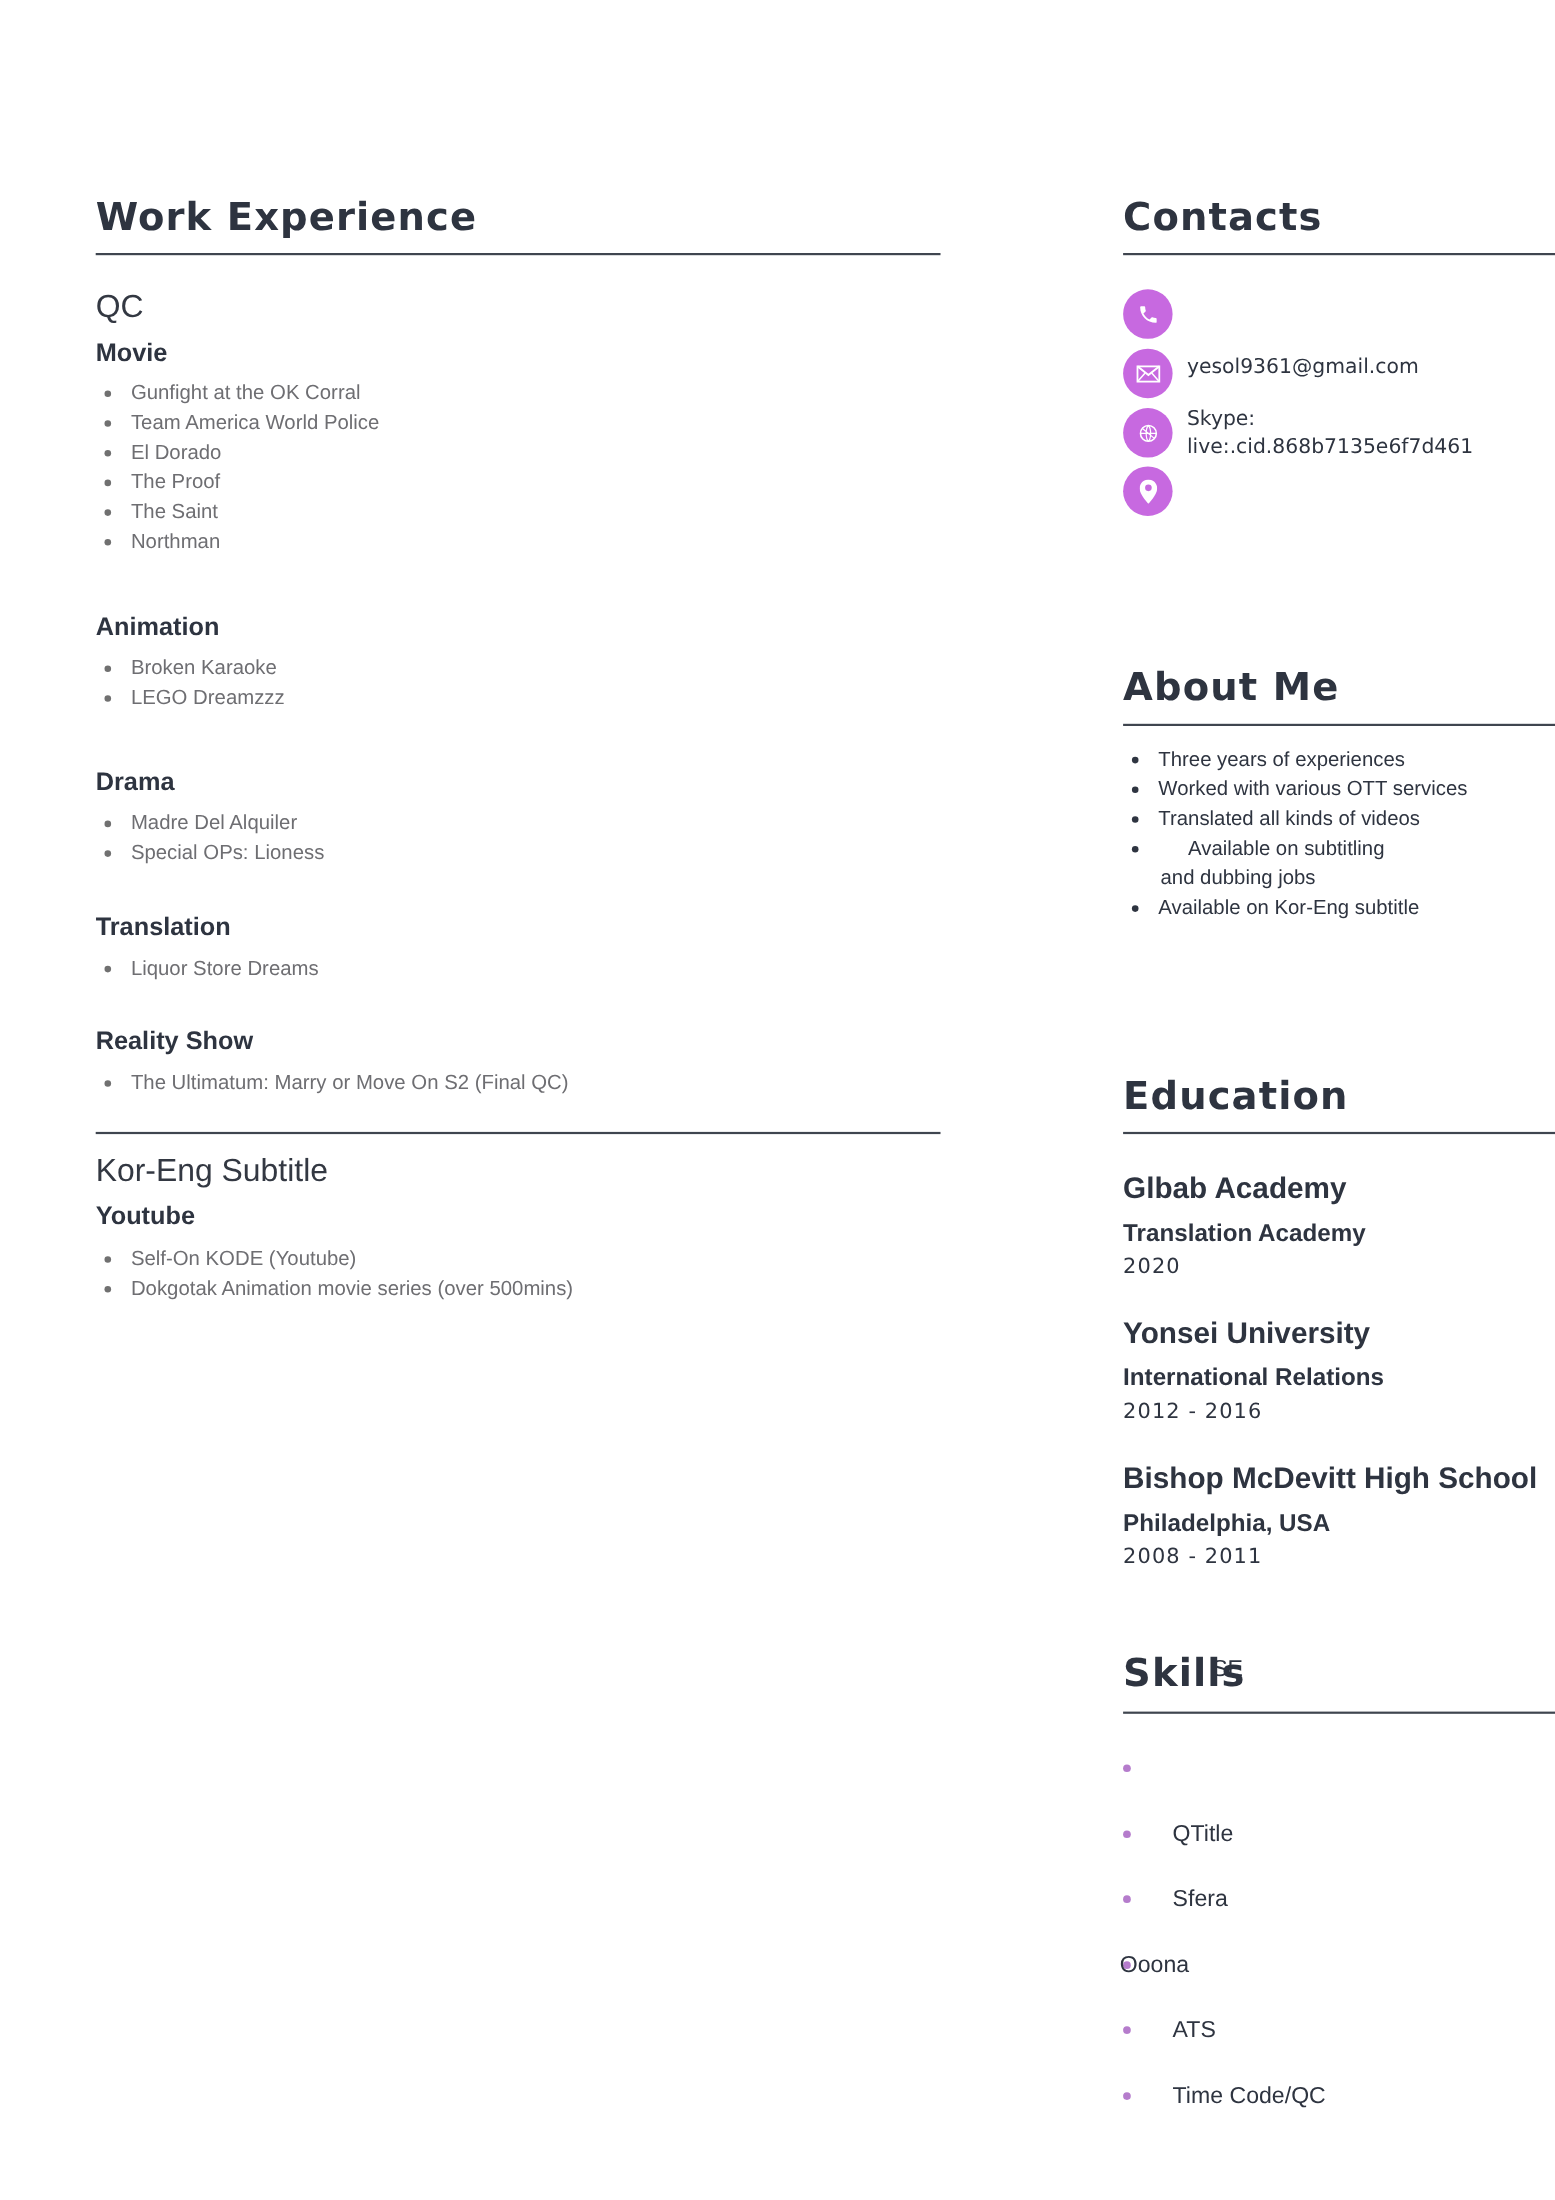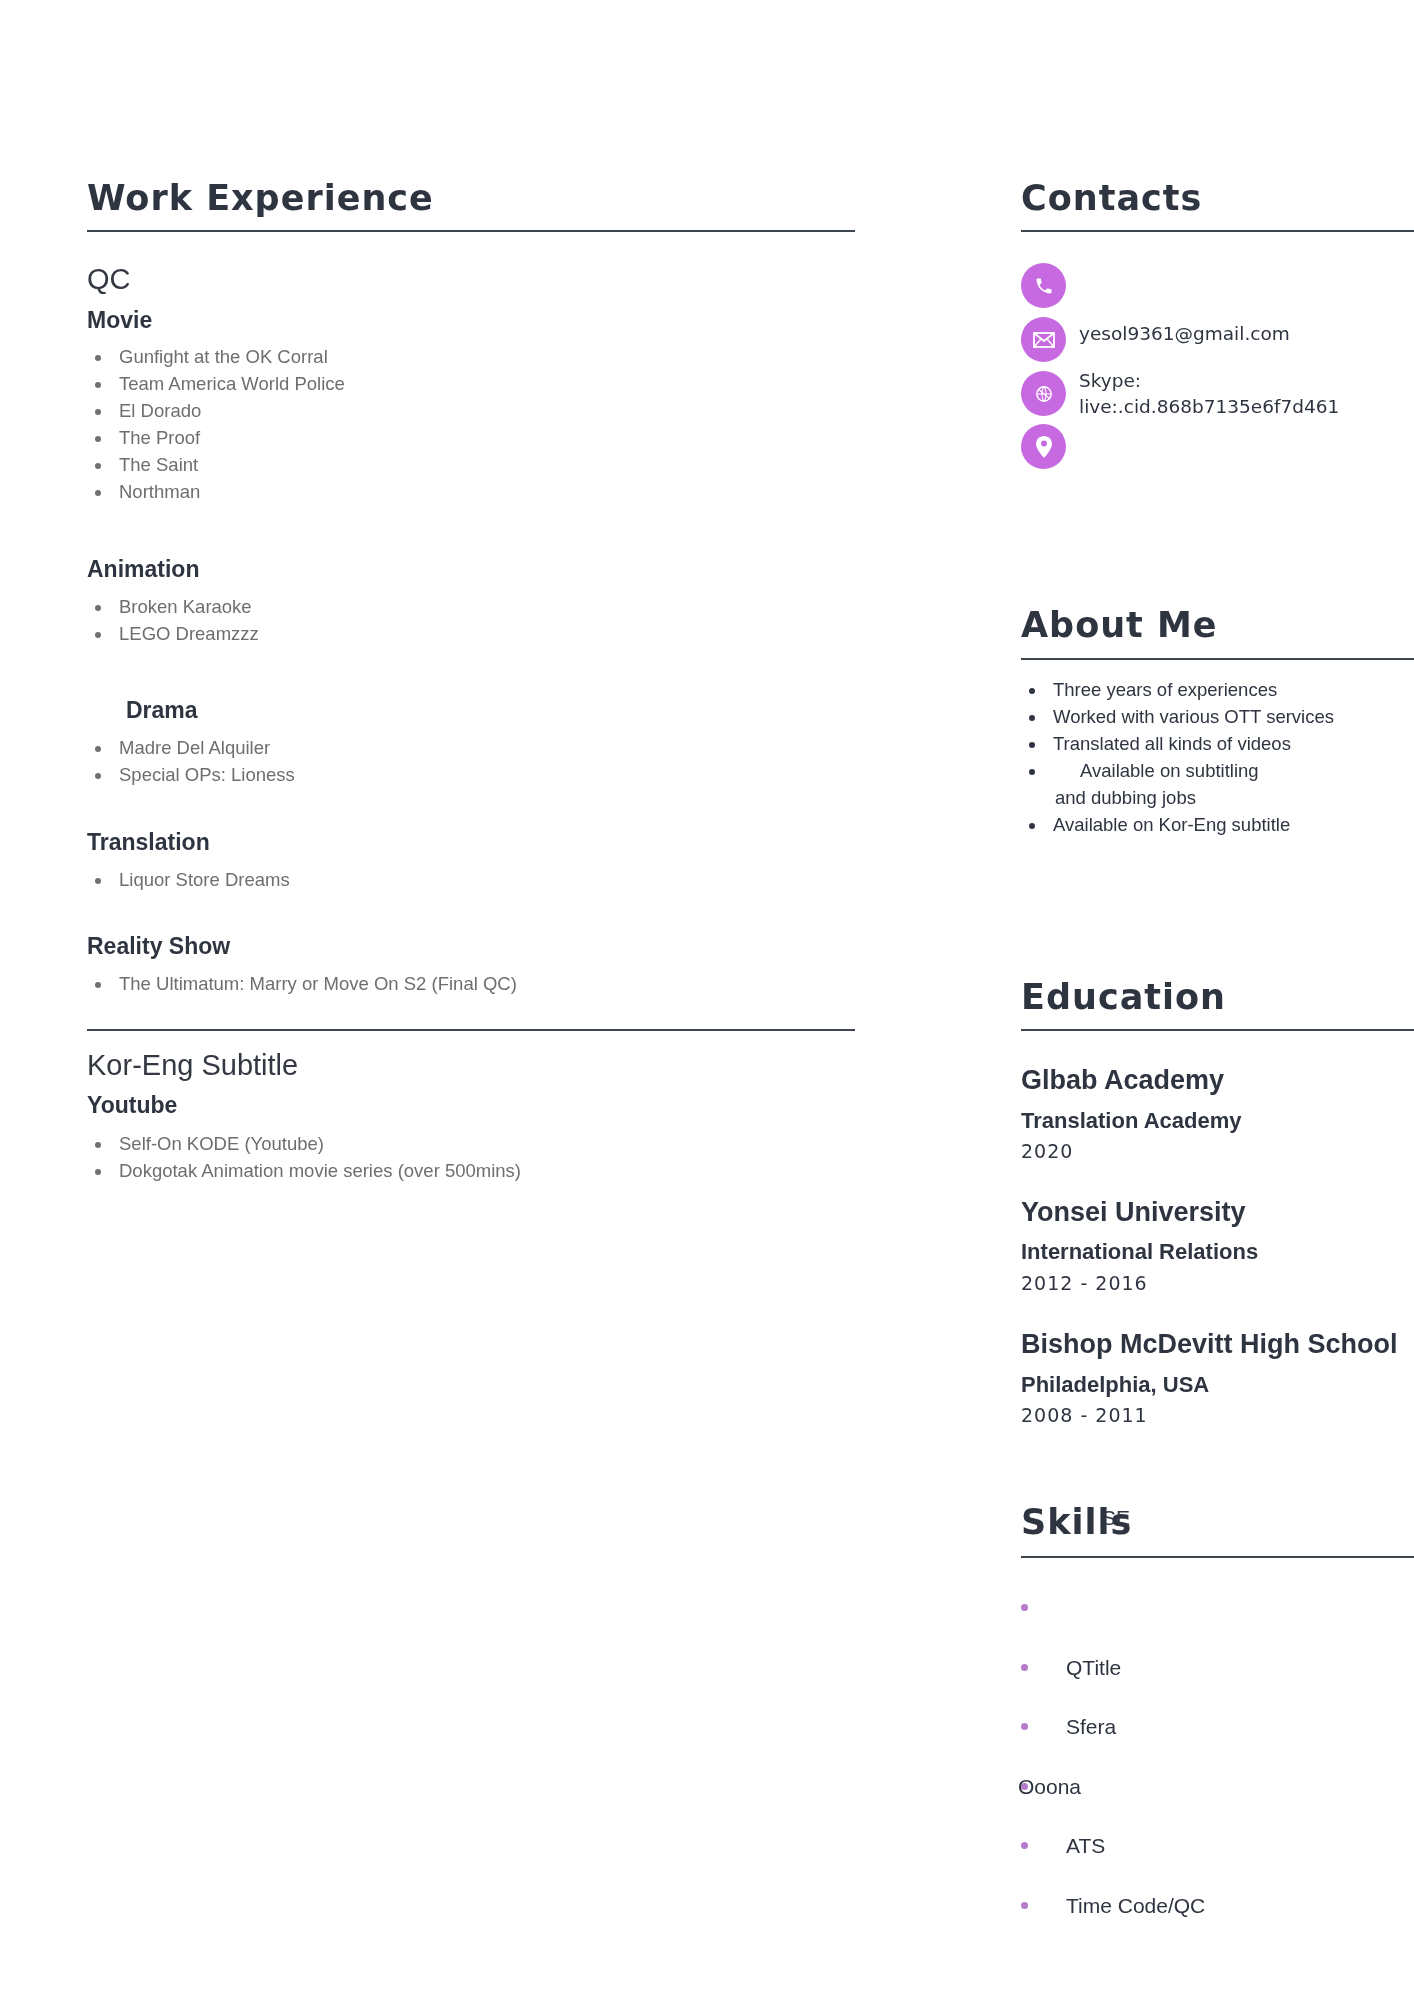--- a/index.html
+++ b/index.html
@@ -47,21 +47,21 @@
   </div>
 
   <div class="abs cat-title" style="left:87px; top:558px;">Animation</div>
   <div>
     <span class="work-bullet" style="left:95px; top:605px;"></span>
     <div class="abs work-item" style="left:119px; top:598px;">Broken Karaoke</div>
     <span class="work-bullet" style="left:95px; top:632px;"></span>
     <div class="abs work-item" style="left:119px; top:625px;">LEGO Dreamzzz</div>
   </div>
 
-  <div class="abs cat-title" style="left:87px; top:699px;margin-left:39px;">Drama</div>
+  <div class="abs cat-title" style="left:87px; top:699px;">Drama</div>
   <div>
     <span class="work-bullet" style="left:95px; top:746px;"></span>
     <div class="abs work-item" style="left:119px; top:739px;">Madre Del Alquiler</div>
     <span class="work-bullet" style="left:95px; top:773px;"></span>
     <div class="abs work-item" style="left:119px; top:766px;">Special OPs: Lioness</div>
   </div>
 
   <div class="abs cat-title" style="left:87px; top:831px;">Translation</div>
   <div>
     <span class="work-bullet" style="left:95px; top:878px;"></span>

